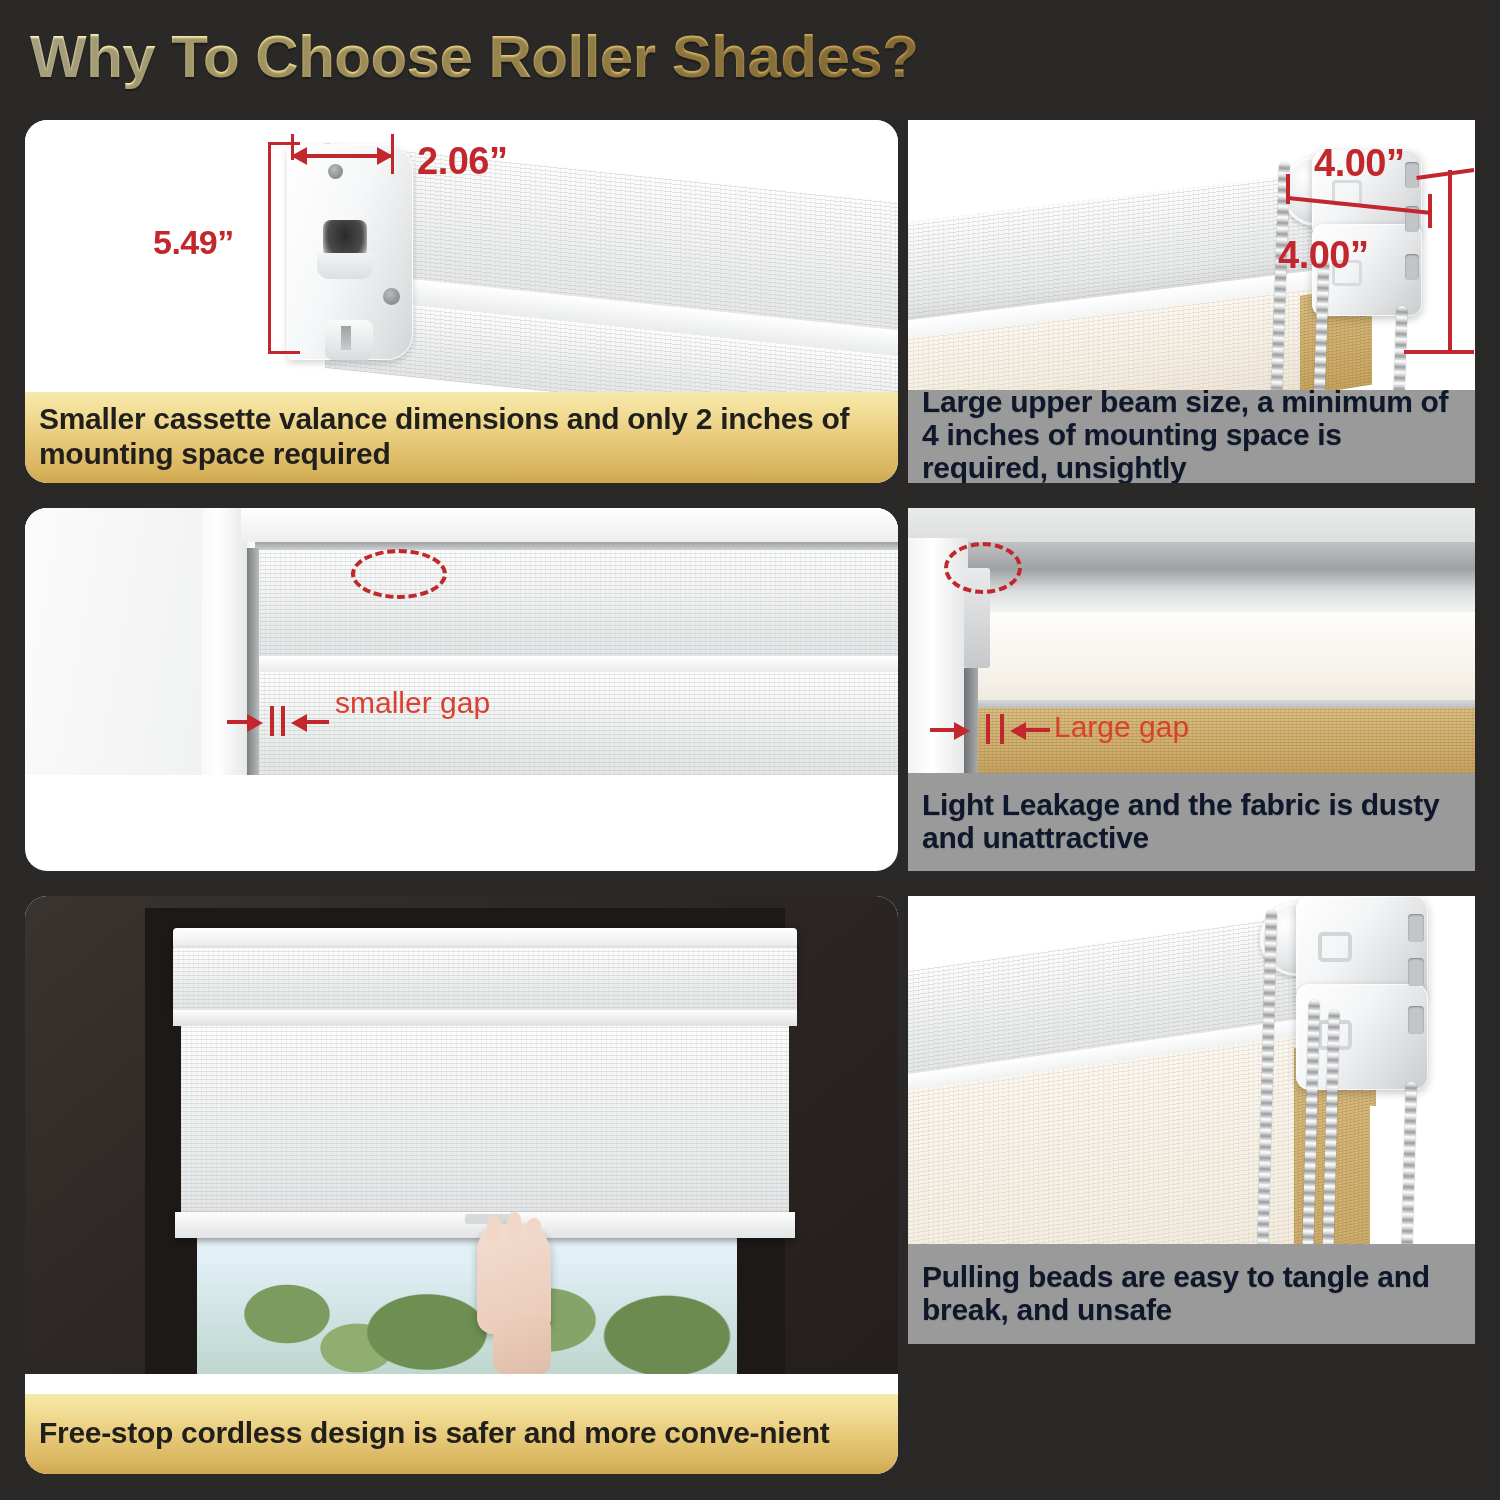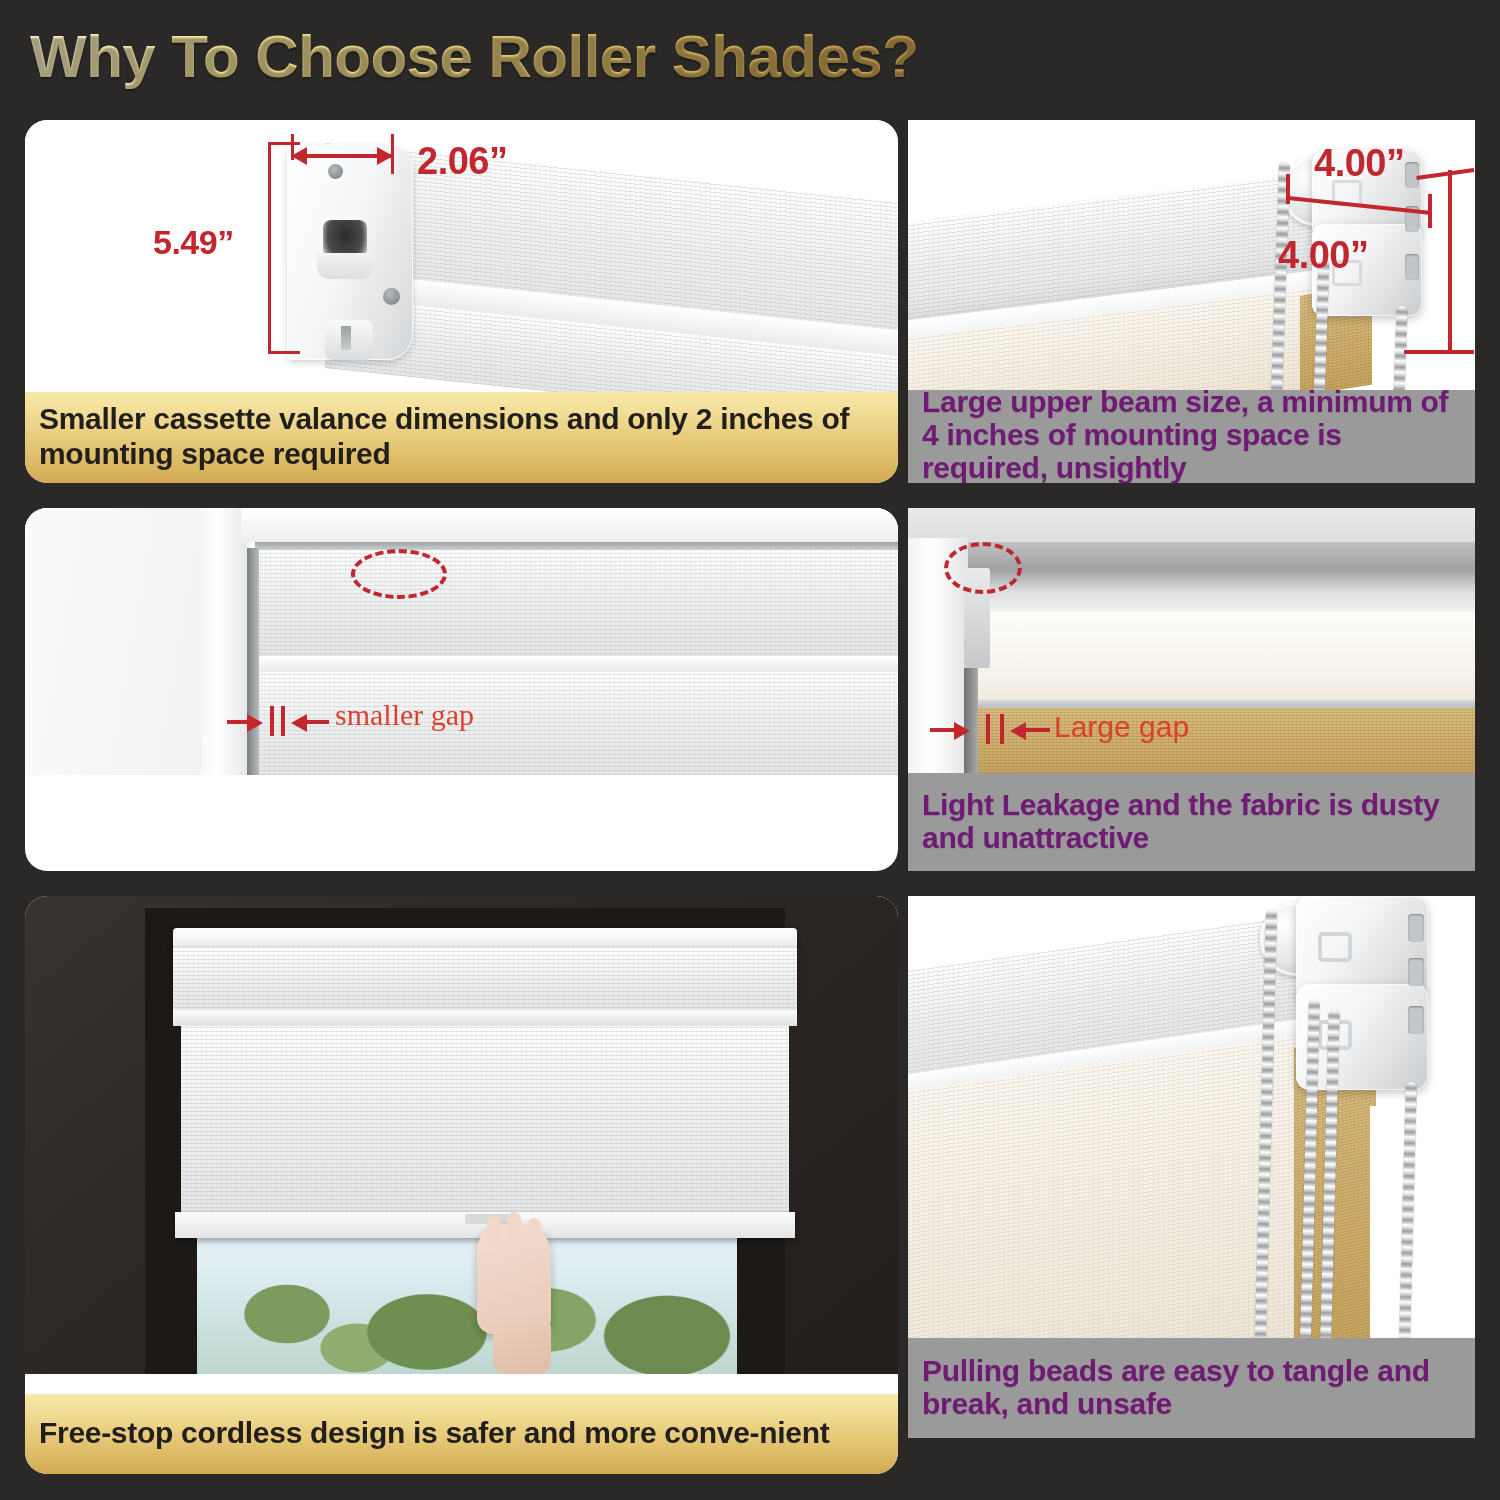--- a/index.html
+++ b/index.html
@@ -49,21 +49,21 @@
     background: linear-gradient(180deg,#f7e9ab 0%,#f3e09a 18%,#e6c877 55%,#d9b55f 85%,#cfa84f 100%);
     border-bottom-left-radius: 22px; border-bottom-right-radius: 22px;
   }
   .caption.bad { background: #9a9a9a; }
   .caption span { display:block; width:100%; }
   .caption.good span {
     color: #211f1c; font-weight: bold; font-size: 30px; line-height: 1.14;
     letter-spacing: -0.3px;
   }
   .caption.bad span {
-    color: #701a75; font-weight: bold; font-size: 30px; line-height: 1.1;
+    color: #0f172a; font-weight: bold; font-size: 30px; line-height: 1.1;
     letter-spacing: -0.3px; text-shadow: 0 1px 1px rgba(0,0,0,.12);
   }
 
   
   .dim {
     position: absolute; color: #c1272d; font-weight: bold;
     font-size: 34px; white-space: nowrap; letter-spacing: -0.5px;
   }
   .dim.big { font-size: 38px; }
   .gaplabel {
@@ -262,21 +262,21 @@
                   background:linear-gradient(90deg,#7c7f80,#b9bcbd);"></div>
 
       <div class="dashring" style="left:326px; top:41px; width:96px; height:50px;"></div>
 
       <div class="ah right" style="left:222px; top:206px;"></div>
       <div class="rline" style="left:202px; top:212px; width:22px; height:4px;"></div>
       <div class="rline" style="left:245px; top:198px; width:4px; height:30px;"></div>
       <div class="rline" style="left:256px; top:198px; width:4px; height:30px;"></div>
       <div class="ah left" style="left:266px; top:206px;"></div>
       <div class="rline" style="left:282px; top:212px; width:22px; height:4px;"></div>
-      <div class="gaplabel" style="left:310px; top:190px;font-family:Liberation Serif, serif;">smaller gap</div>
+      <div class="gaplabel" style="left:310px; top:178px;">smaller gap</div>
     </div>
 
   </div>
 
   <div class="panel bad" style="left:908px; top:508px; width:567px; height:363px;">
 
     <div class="photo" style="height:265px; background:linear-gradient(180deg,#e3e4e5,#d5d6d7);">
 
       <div style="position:absolute; left:0; top:0; width:567px; height:36px;
                   background:linear-gradient(180deg,#e9eaea,#dcdddd);"></div>
@@ -363,21 +363,21 @@
                   background:#f1d7c8; border-radius:7px;"></div>
       <div style="position:absolute; left:468px; top:420px; width:58px; height:58px;
                   background:linear-gradient(160deg,#eccfbd,#dfbda8); border-radius:12px;"></div>
     </div>
 
     <div class="caption good" style="height:80px;">
       <span>Free-stop cordless design is safer and more conve-nient</span>
     </div>
   </div>
 
-  <div class="panel bad" style="left:908px; top:896px; width:567px; height:542px;">
+  <div class="panel bad" style="left:908px; top:896px; width:567px; height:448px;">
 
     <div class="photo" style="height:478px; background:#ffffff;">
 
       <div class="fab-white" style="position:absolute; left:-20px; top:18px; width:420px; height:110px;
                   transform: skewY(-8deg); transform-origin: right top;"></div>
       <div style="position:absolute; left:-20px; top:122px; width:420px; height:18px;
                   transform: skewY(-8deg); transform-origin: right top;
                   background:linear-gradient(180deg,#ffffff,#eff0f1);"></div>
 
       <div class="fab-cream" style="position:absolute; left:-20px; top:138px; width:420px; height:340px;

